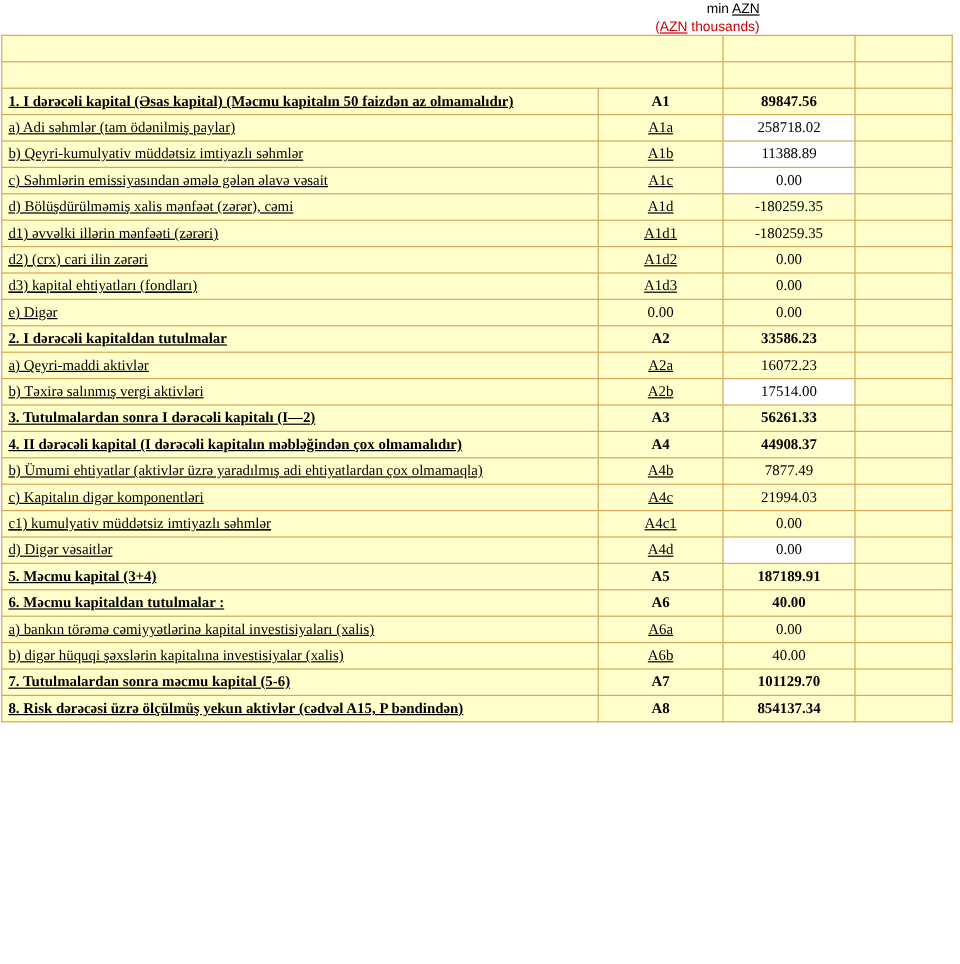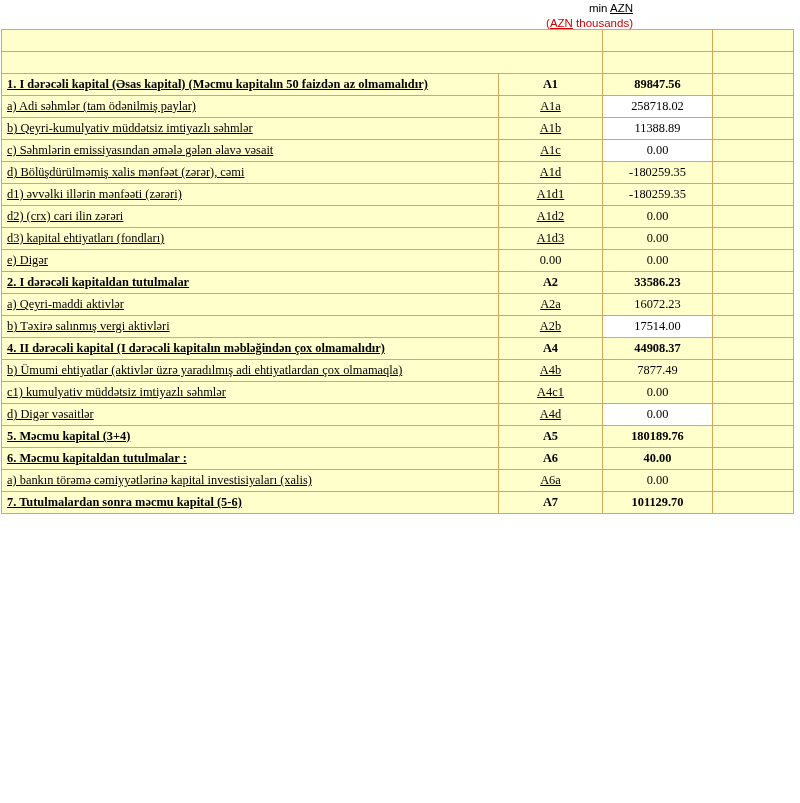--- a/index.html
+++ b/index.html
@@ -213,79 +213,111 @@
           <tr>
             <td class="ind1">
               <span class="u lbl">b) Təxirə salınmış vergi aktivləri</span>
             </td>
             <td class="code"><span class="u ">A2b</span></td>
             <td class="num white">17514.00</td>
             <td class="blank"></td>
           </tr>
           <tr>
             <td class="">
+              <span class="bold u lbl">3. Tutulmalardan  sonra I dərəcəli kapitalı (I—2)</span>
+            </td>
+            <td class="code"><span class="bold">A3</span></td>
+            <td class="num bold">56261.33</td>
+            <td class="blank"></td>
+          </tr>
+          <tr>
+            <td class="">
               <span class="bold u lbl">4. II dərəcəli  kapital (I dərəcəli  kapitalın  məbləğindən çox olmamalıdır)</span>
             </td>
             <td class="code"><span class="bold">A4</span></td>
             <td class="num bold">44908.37</td>
             <td class="blank"></td>
           </tr>
           <tr>
             <td class="ind1 tall">
               <span class="u lbl">b) Ümumi ehtiyatlar (aktivlər üzrə yaradılmış adi ehtiyatlardan çox olmamaqla)</span>
             </td>
             <td class="code"><span class="u ">A4b</span></td>
             <td class="num">7877.49</td>
             <td class="blank"></td>
           </tr>
           <tr>
+            <td class="ind1">
+              <span class="u lbl">c)  Kapitalın digər komponentləri</span>
+            </td>
+            <td class="code"><span class="u ">A4c</span></td>
+            <td class="num">21994.03</td>
+            <td class="blank"></td>
+          </tr>
+          <tr>
             <td class="ind2">
               <span class="u lbl">c1) kumulyativ müddətsiz imtiyazlı səhmlər</span>
             </td>
             <td class="code"><span class="u ">A4c1</span></td>
             <td class="num">0.00</td>
             <td class="blank"></td>
           </tr>
           <tr>
             <td class="ind1">
               <span class="u lbl">d) Digər vəsaitlər</span>
             </td>
             <td class="code"><span class="u ">A4d</span></td>
             <td class="num white">0.00</td>
             <td class="blank"></td>
           </tr>
           <tr>
             <td class="">
               <span class="bold u lbl">5. Məcmu kapital (3+4)</span>
             </td>
             <td class="code"><span class="bold">A5</span></td>
-            <td class="num bold">180189.76</td>
+            <td class="num bold">187189.91</td>
             <td class="blank"></td>
           </tr>
           <tr>
             <td class="">
               <span class="bold u lbl">6. Məcmu kapitaldan tutulmalar :</span>
             </td>
             <td class="code"><span class="bold">A6</span></td>
             <td class="num bold">40.00</td>
             <td class="blank"></td>
           </tr>
           <tr>
             <td class="ind1">
               <span class="u lbl">a)   bankın törəmə cəmiyyətlərinə kapital investisiyaları (xalis)</span>
             </td>
             <td class="code"><span class="u ">A6a</span></td>
             <td class="num">0.00</td>
             <td class="blank"></td>
           </tr>
           <tr>
+            <td class="ind1">
+              <span class="u lbl">b)   digər hüquqi şəxslərin kapitalına investisiyalar (xalis)</span>
+            </td>
+            <td class="code"><span class="u ">A6b</span></td>
+            <td class="num">40.00</td>
+            <td class="blank"></td>
+          </tr>
+          <tr>
             <td class="">
               <span class="bold u lbl">7. Tutulmalardan  sonra məcmu kapital (5-6)</span>
             </td>
             <td class="code"><span class="bold">A7</span></td>
             <td class="num bold">101129.70</td>
+            <td class="blank"></td>
+          </tr>
+          <tr>
+            <td class="tall">
+              <span class="bold u lbl">8. Risk dərəcəsi üzrə ölçülmüş  yekun aktivlər  (cədvəl A15, P bəndindən)</span>
+            </td>
+            <td class="code"><span class="bold">A8</span></td>
+            <td class="num bold">854137.34</td>
             <td class="blank"></td>
           </tr>
         </tbody>
     </table>
   </div>
 
 </div>
 
 </body></html>

